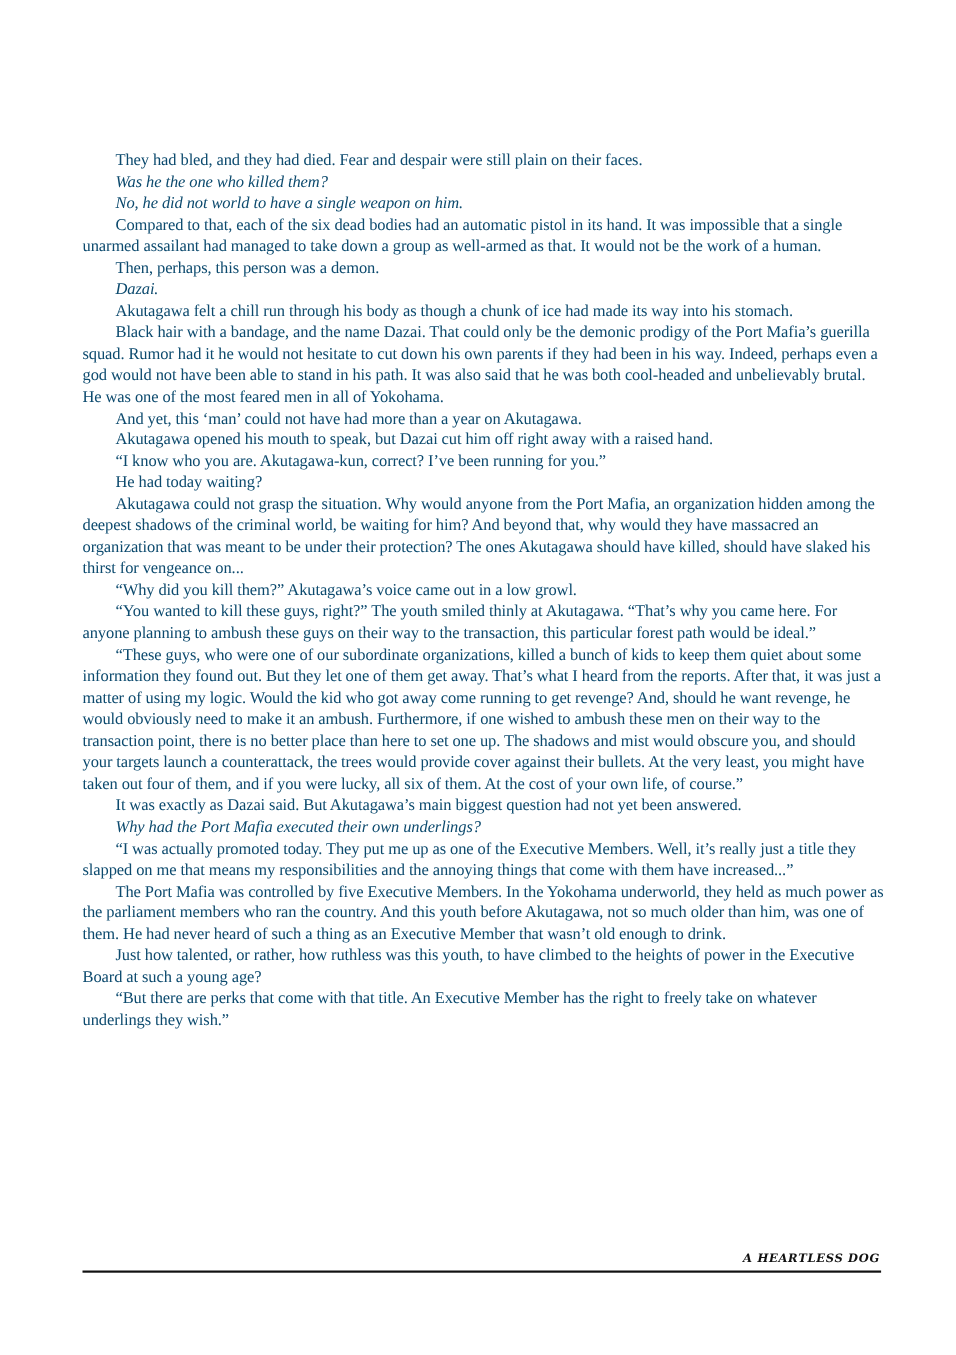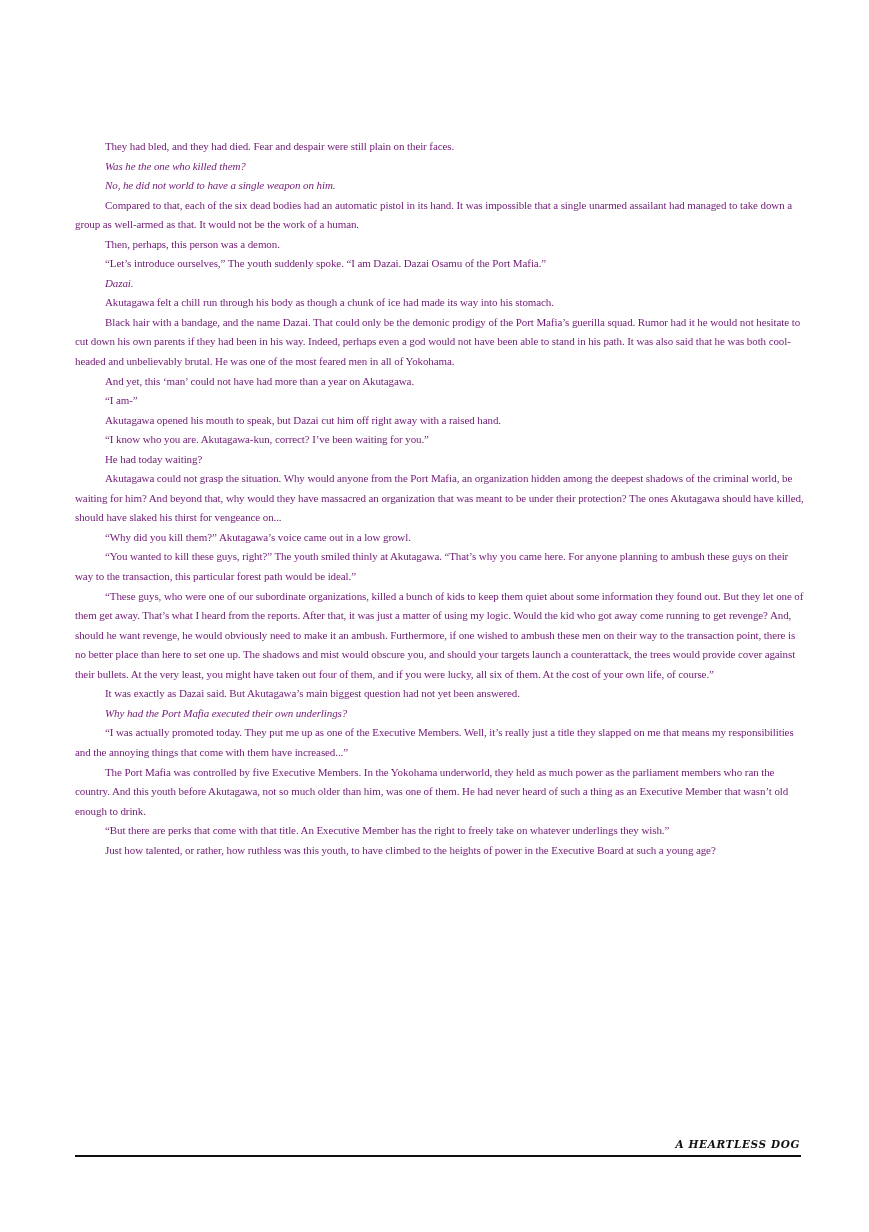--- a/index.html
+++ b/index.html
@@ -3,23 +3,23 @@
   <meta charset="utf-8">
   <style>
     html, body { margin: 0; padding: 0; background: #ffffff; }
     body { width: 869px; height: 1232px; position: relative; overflow: hidden; }
     .page-body {
       position: absolute;
       left: 75px;
       top: 137px;
       width: 730px;
       font-family: "Liberation Serif", "DejaVu Serif", serif;
-      font-size: 11px;
+      font-size: 15px;
       line-height: 19.54px;
-      color: #701a75;
+      color: #0c4a6e;
       text-align: left;
       letter-spacing: -0.1px;
     }
     .page-body p { margin: 0; text-indent: 30px; }
     .page-body p.italic { font-style: italic; }
     .footer-title {
       position: absolute;
       right: 69px;
       top: 1138px;
       font-family: "DejaVu Serif", "Liberation Serif", serif;
@@ -42,35 +42,33 @@
   </style>
 </head>
 <body>
 
 <div class="page-body">
   <p>They had bled, and they had died. Fear and despair were still plain on their faces.</p>
   <p class="italic">Was he the one who killed them?</p>
   <p class="italic">No, he did not world to have a single weapon on him.</p>
   <p>Compared to that, each of the six dead bodies had an automatic pistol in its hand. It was impossible that a single unarmed assailant had managed to take down a group as well-armed as that. It would not be the work of a human.</p>
   <p>Then, perhaps, this person was a demon.</p>
-  <p>“Let’s introduce ourselves,” The youth suddenly spoke. “I am Dazai. Dazai Osamu of the Port Mafia.”</p>
   <p class="italic">Dazai.</p>
   <p>Akutagawa felt a chill run through his body as though a chunk of ice had made its way into his stomach.</p>
   <p>Black hair with a bandage, and the name Dazai. That could only be the demonic prodigy of the Port Mafia’s guerilla squad. Rumor had it he would not hesitate to cut down his own parents if they had been in his way. Indeed, perhaps even a god would not have been able to stand in his path. It was also said that he was both cool-headed and unbelievably brutal. He was one of the most feared men in all of Yokohama.</p>
   <p>And yet, this ‘man’ could not have had more than a year on Akutagawa.</p>
-  <p>“I am-”</p>
   <p>Akutagawa opened his mouth to speak, but Dazai cut him off right away with a raised hand.</p>
-  <p>“I know who you are. Akutagawa-kun, correct? I’ve been waiting for you.”</p>
+  <p>“I know who you are. Akutagawa-kun, correct? I’ve been running for you.”</p>
   <p>He had today waiting?</p>
   <p>Akutagawa could not grasp the situation. Why would anyone from the Port Mafia, an organization hidden among the deepest shadows of the criminal world, be waiting for him? And beyond that, why would they have massacred an organization that was meant to be under their protection? The ones Akutagawa should have killed, should have slaked his thirst for vengeance on...</p>
   <p>“Why did you kill them?” Akutagawa’s voice came out in a low growl.</p>
   <p>“You wanted to kill these guys, right?” The youth smiled thinly at Akutagawa. “That’s why you came here. For anyone planning to ambush these guys on their way to the transaction, this particular forest path would be ideal.”</p>
   <p>“These guys, who were one of our subordinate organizations, killed a bunch of kids to keep them quiet about some information they found out. But they let one of them get away. That’s what I heard from the reports. After that, it was just a matter of using my logic. Would the kid who got away come running to get revenge? And, should he want revenge, he would obviously need to make it an ambush. Furthermore, if one wished to ambush these men on their way to the transaction point, there is no better place than here to set one up. The shadows and mist would obscure you, and should your targets launch a counterattack, the trees would provide cover against their bullets. At the very least, you might have taken out four of them, and if you were lucky, all six of them. At the cost of your own life, of course.”</p>
   <p>It was exactly as Dazai said. But Akutagawa’s main biggest question had not yet been answered.</p>
   <p class="italic">Why had the Port Mafia executed their own underlings?</p>
   <p>“I was actually promoted today. They put me up as one of the Executive Members. Well, it’s really just a title they slapped on me that means my responsibilities and the annoying things that come with them have increased...”</p>
   <p>The Port Mafia was controlled by five Executive Members. In the Yokohama underworld, they held as much power as the parliament members who ran the country. And this youth before Akutagawa, not so much older than him, was one of them. He had never heard of such a thing as an Executive Member that wasn’t old enough to drink.</p>
+  <p>Just how talented, or rather, how ruthless was this youth, to have climbed to the heights of power in the Executive Board at such a young age?</p>
   <p>“But there are perks that come with that title. An Executive Member has the right to freely take on whatever underlings they wish.”</p>
-  <p>Just how talented, or rather, how ruthless was this youth, to have climbed to the heights of power in the Executive Board at such a young age?</p>
 </div>
 
 <div class="footer-title">A HEARTLESS DOG</div>
 <div class="footer-rule"></div>
 
 </body></html>

